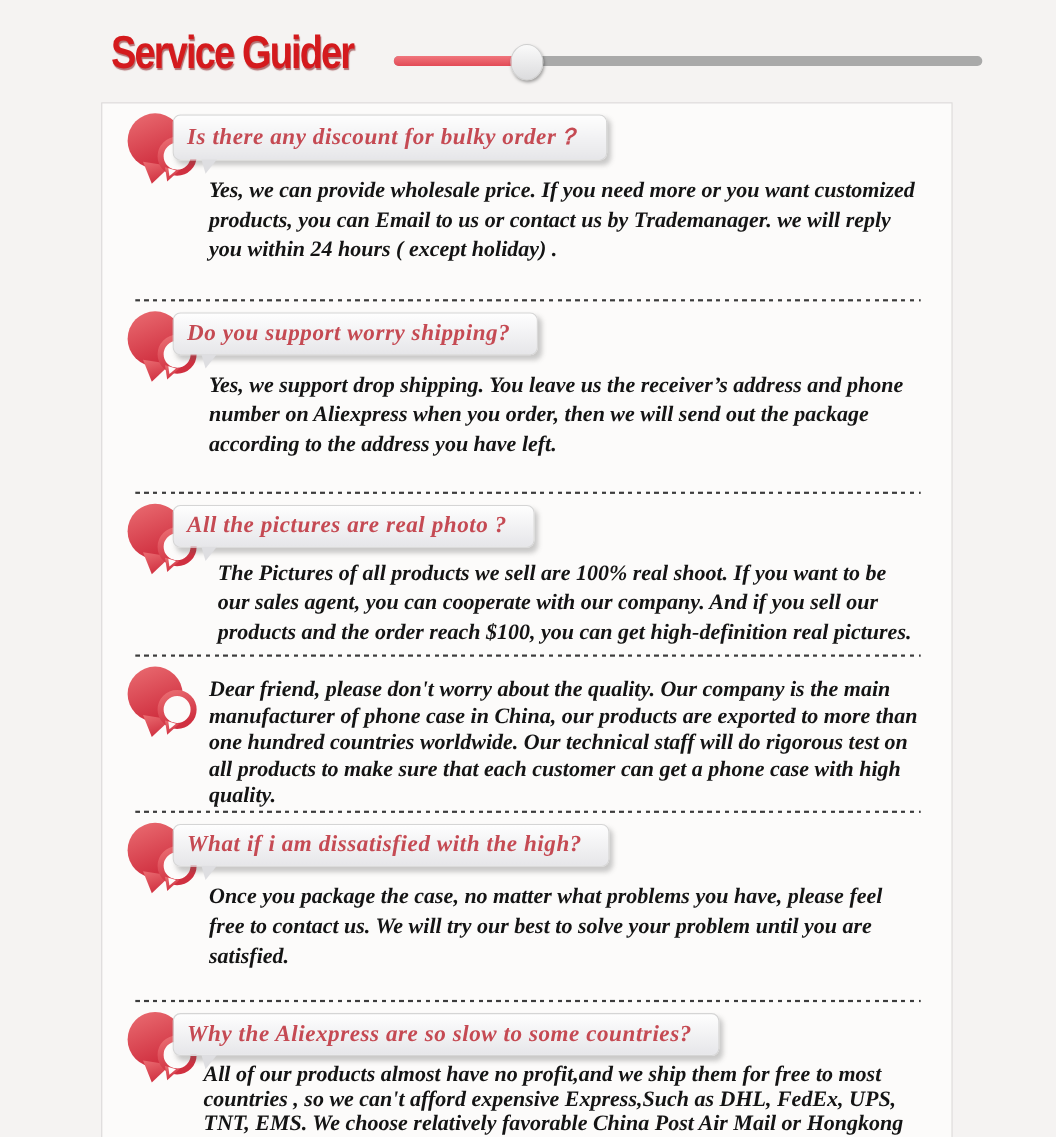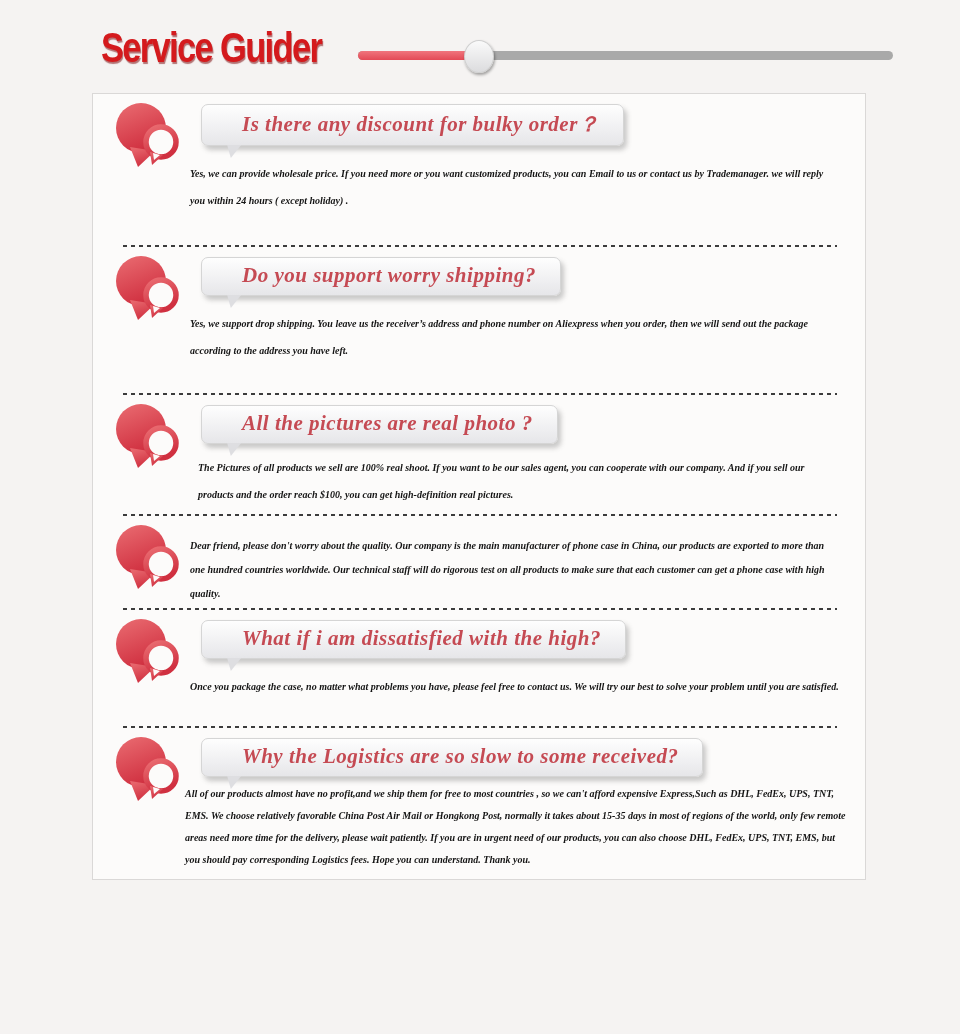--- a/index.html
+++ b/index.html
@@ -49,46 +49,46 @@
     border:1px solid #dad8d7;
     padding-bottom:8px;
   }
   .qa{position:relative;padding-top:10px;}
   .bubble-icon{
     position:absolute;left:20px;top:8px;width:70px;height:66px;
   }
   .q-bubble{
     position:relative;
     display:inline-block;
-    margin-left:108px;
+    margin-left:64px;
     background:linear-gradient(#fefefe,#e6e6e9);
     border:1px solid #d5d5d5;
     border-radius:7px;
-    padding:5px 24px 7px 40px;
+    padding:5px 24px 7px 12px;
     box-shadow:3px 4px 5px rgba(70,70,70,0.28);
   }
   .q-bubble:after{
     content:"";
     position:absolute;left:24px;top:100%;
     width:0;height:0;
     border-left:6px solid transparent;
     border-right:8px solid transparent;
     border-top:13px solid #dedee1;
     transform:skewX(-10deg);
   }
   .q-text{
     font-style:italic;font-weight:bold;
     font-size:21px;
     color:#c54a53;
     letter-spacing:0.5px;
     white-space:nowrap;
   }
   .answer{
     font-style:italic;font-weight:bold;
-    font-size:10px;line-height:27px;
+    font-size:20px;line-height:27px;
     color:#141414;
     margin:14px 26px 0 97px;
   }
   
   .s1 .answer{margin-bottom:31px;}
   .s2 .answer{margin-bottom:29px;}
   .s3 .answer{margin:10px 26px 6px 105px;}
   .s4 .answer{margin:8px 24px 2px 97px;line-height:24px;}
   .s5 .answer{margin-bottom:26px;}
   .s6 .answer{margin:6px 16px 0 92px;line-height:22px;}
@@ -177,18 +177,18 @@
     </div>
     <div class="answer">Once you package the case, no matter what problems you have, please feel free to contact us. We will try our best to solve your problem until you are satisfied.</div>
   </div>
   <div class="sep"></div>
 
   <div class="qa s6">
     <svg class="bubble-icon" viewBox="0 0 70 66">
         <use href="#chaticon"></use>
       </svg>
     <div class="q-bubble">
-      <span class="q-text">Why the Logistics are so slow to some received?</span>
+      <span class="q-text">Why the Aliexpress are so slow to some countries?</span>
     </div>
     <div class="answer">All of our products almost have no profit,and we ship them for free to most countries  , so we can't afford expensive Express,Such as DHL, FedEx, UPS, TNT, EMS. We choose relatively favorable China Post Air Mail or Hongkong Post, normally it takes about 15-35 days in most of regions of the world, only few remote areas need more time for the delivery, please wait patiently. If you are in urgent need of our products, you can also choose DHL, FedEx, UPS, TNT, EMS, but you should pay corresponding Logistics fees. Hope you can understand. Thank you.</div>
   </div>
 
 </div>
 
 </body></html>

